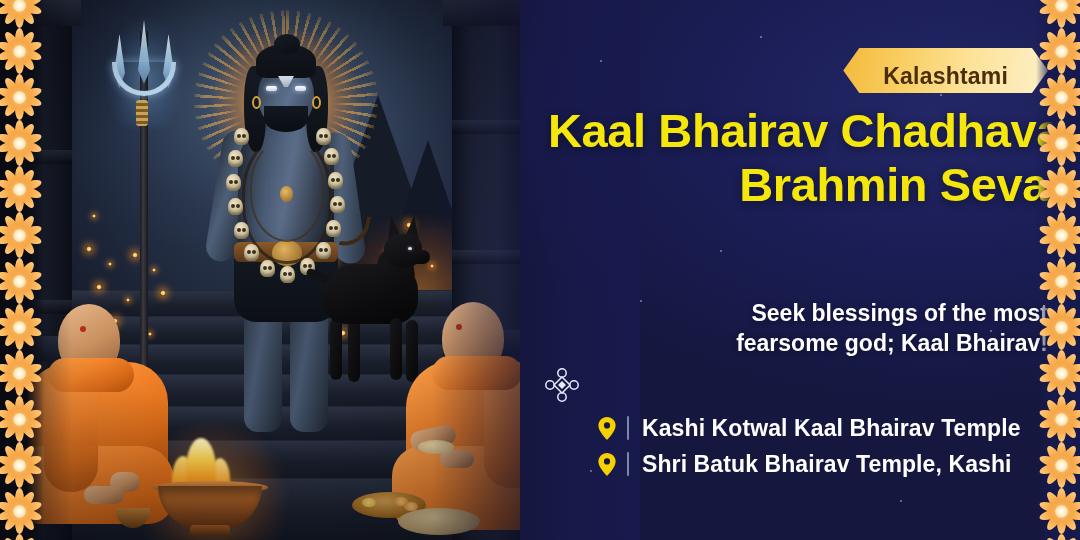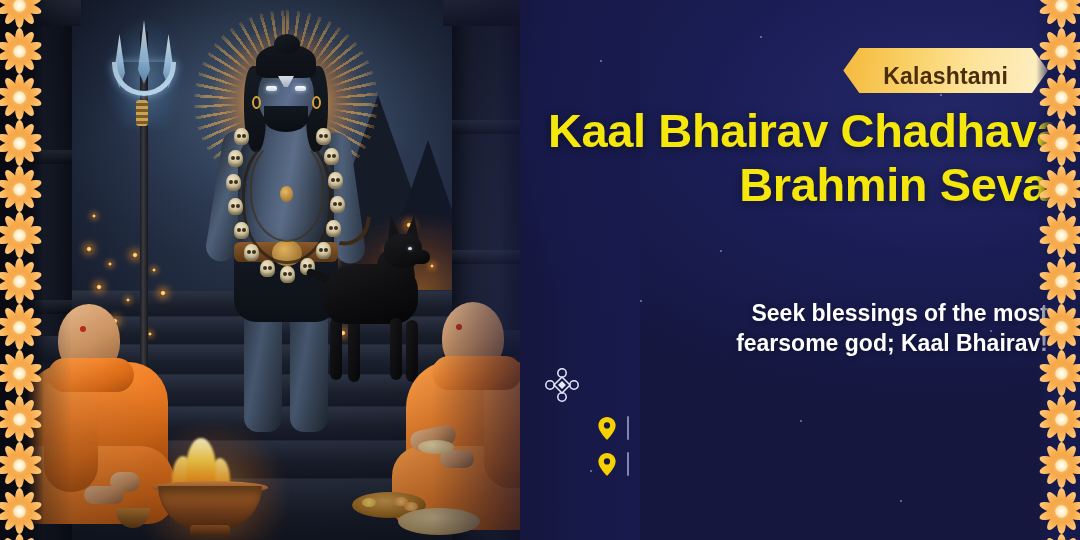--- a/index.html
+++ b/index.html
@@ -550,29 +550,31 @@
 
     <div class="locations">
       <div class="loc-row">
         <span class="pin">
           <svg width="18" height="23" viewBox="0 0 18 23">
             <path d="M9 0C4.2 0 0.4 3.8 0.4 8.6 0.4 15 9 23 9 23s8.6-8 8.6-14.4C17.6 3.8 13.8 0 9 0z" fill="#f7d002"></path>
             <circle cx="9" cy="8.4" r="3.1" fill="#151846"></circle>
           </svg>
         </span>
         <span class="sep"></span>
+        <span class="loc-text">Kashi Kotwal Kaal Bhairav Temple</span>
       </div>
       <div class="loc-row">
         <span class="pin">
           <svg width="18" height="23" viewBox="0 0 18 23">
             <path d="M9 0C4.2 0 0.4 3.8 0.4 8.6 0.4 15 9 23 9 23s8.6-8 8.6-14.4C17.6 3.8 13.8 0 9 0z" fill="#f7d002"></path>
             <circle cx="9" cy="8.4" r="3.1" fill="#151846"></circle>
           </svg>
         </span>
         <span class="sep"></span>
+        <span class="loc-text">Shri Batuk Bhairav Temple, Kashi</span>
       </div>
     </div>
   </div>
 
   <div class="flower-col left" id="flowers-left">
       <div class="flower" style="left: -4px; top: -18px;">
         <span class="petal" style="transform: rotate(0deg);"></span>
         <span class="petal" style="transform: rotate(36deg);"></span>
         <span class="petal" style="transform: rotate(72deg);"></span>
         <span class="petal" style="transform: rotate(108deg);"></span>

